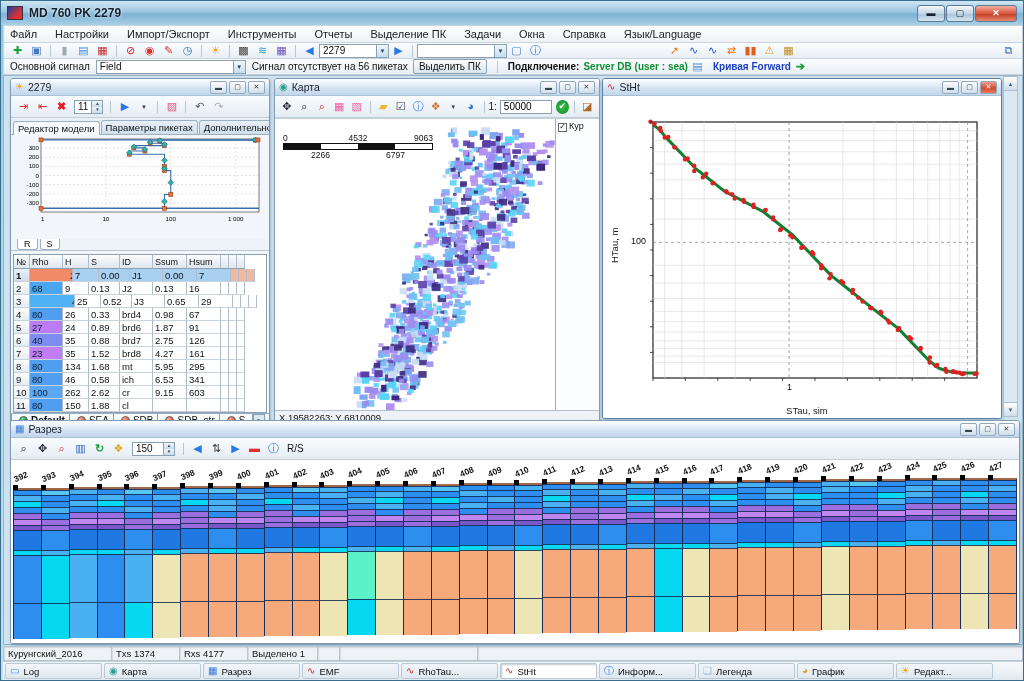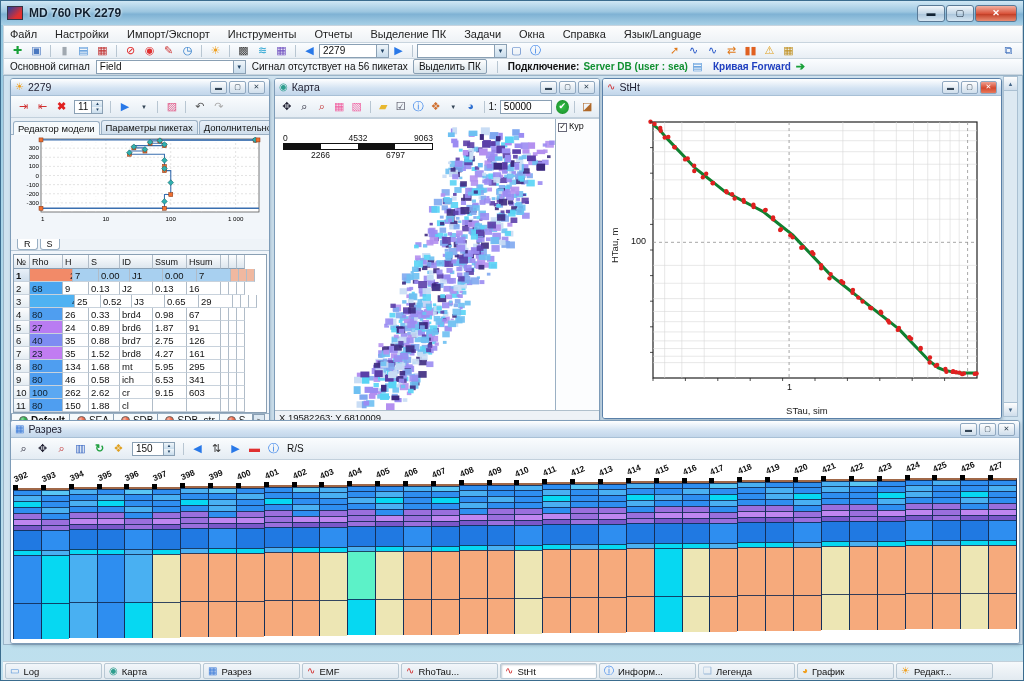--- a/index.html
+++ b/index.html
@@ -2162,20 +2162,29 @@
               <div class="sec-layer" style="height: 5px; background: rgb(6, 216, 242);"></div>
               <div class="sec-layer" style="height: 48px; background: rgb(246, 170, 124);"></div>
               <div class="sec-layer" style="height: 36px; background: rgb(246, 170, 124);"></div>
             </div>
           </div>
       </div>
     </div>
 
   </div>
 
+  <div id="statusbar">
+      <span class="scell" style="width: 108px;">Курунгский_2016</span>
+      <span class="scell" style="width: 68px;">Txs 1374</span>
+      <span class="scell" style="width: 68px;">Rxs 4177</span>
+      <span class="scell" style="width: 70px;">Выделено 1</span>
+      <span class="scell" style="width: 22px;"></span>
+      <span class="scell" style="width: 138px;"></span>
+      <span class="scell" style="width: 132px;"></span>
+    </div>
   <div id="taskbar">
       <span class="task">
         <span class="ticn" style="color: rgb(80, 144, 216);">▭</span>
         <span>Log</span>
       </span>
       <span class="task">
         <span class="ticn" style="color: rgb(46, 158, 142);">◉</span>
         <span>Карта</span>
       </span>
       <span class="task">

